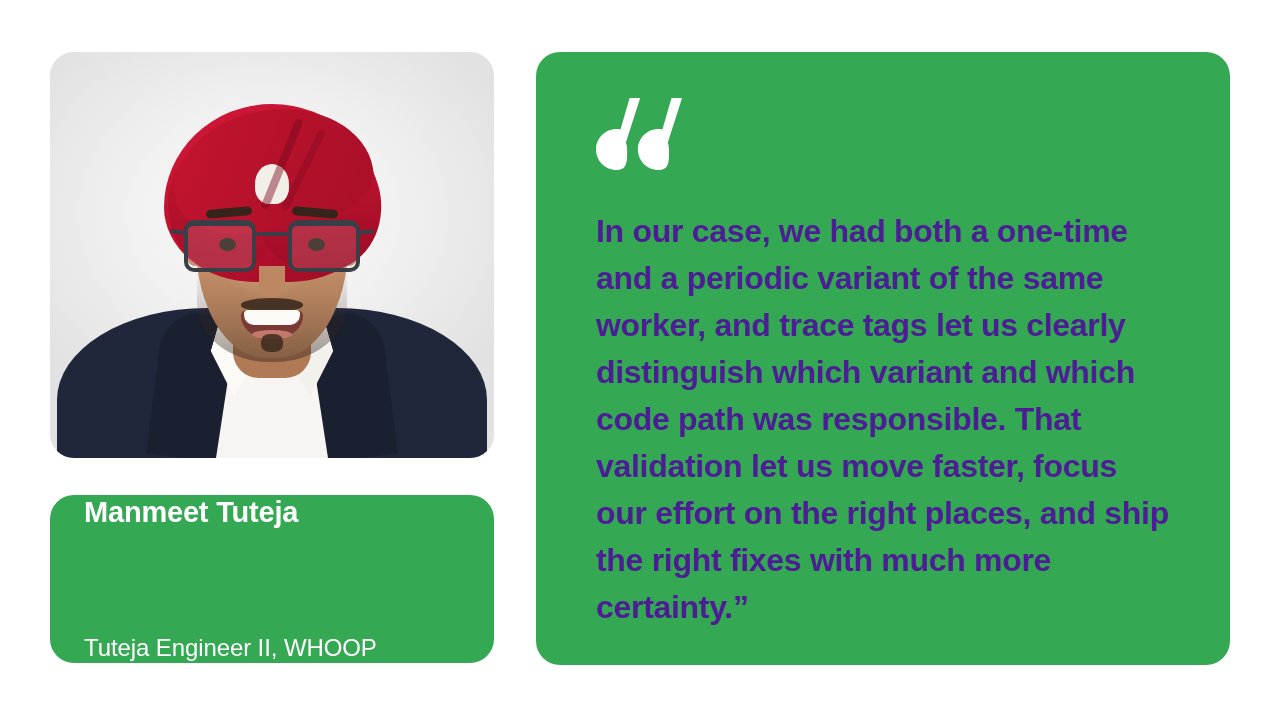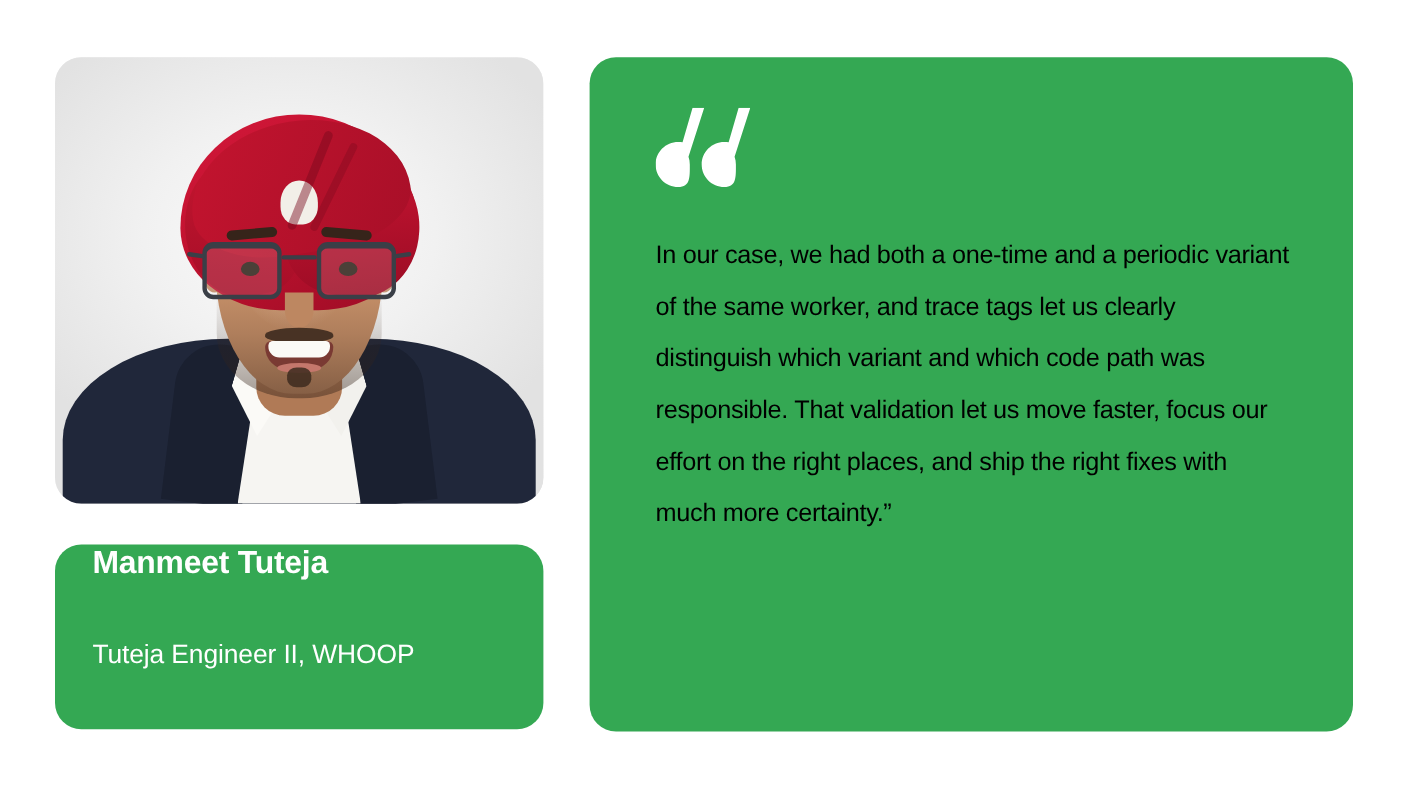--- a/index.html
+++ b/index.html
@@ -382,24 +382,23 @@
   .name-card {
     position: absolute;
     left: 50px;
     top: 495px;
     width: 444px;
     height: 168px;
     border-radius: 24px;
     background: #34a853;
     display: flex;
     flex-direction: column;
-    justify-content: flex-start;
+    justify-content: space-between;
     padding-left: 34px;
     padding-right: 20px;
-    gap: 46px;
   }
 
   .person-name {
     color: #ffffff;
     font-size: 29px;
     font-weight: bold;
     letter-spacing: -0.2px;
     line-height: 1.2;
   }
 
@@ -426,24 +425,24 @@
   }
 
   .quote-mark {
     width: 86px;
     height: 72px;
     display: block;
     margin-bottom: 38px;
   }
 
   .quote-text {
-    color: #000000;
-    font-size: 23px;
+    color: #4c1d95;
+    font-size: 32px;
     line-height: 47px;
-    font-weight: normal;
+    font-weight: bold;
     letter-spacing: -0.3px;
     max-width: 580px;
   }
 </style>
 </head>
 <body>
 
 <div class="stage">
 
   <div class="photo-card">

